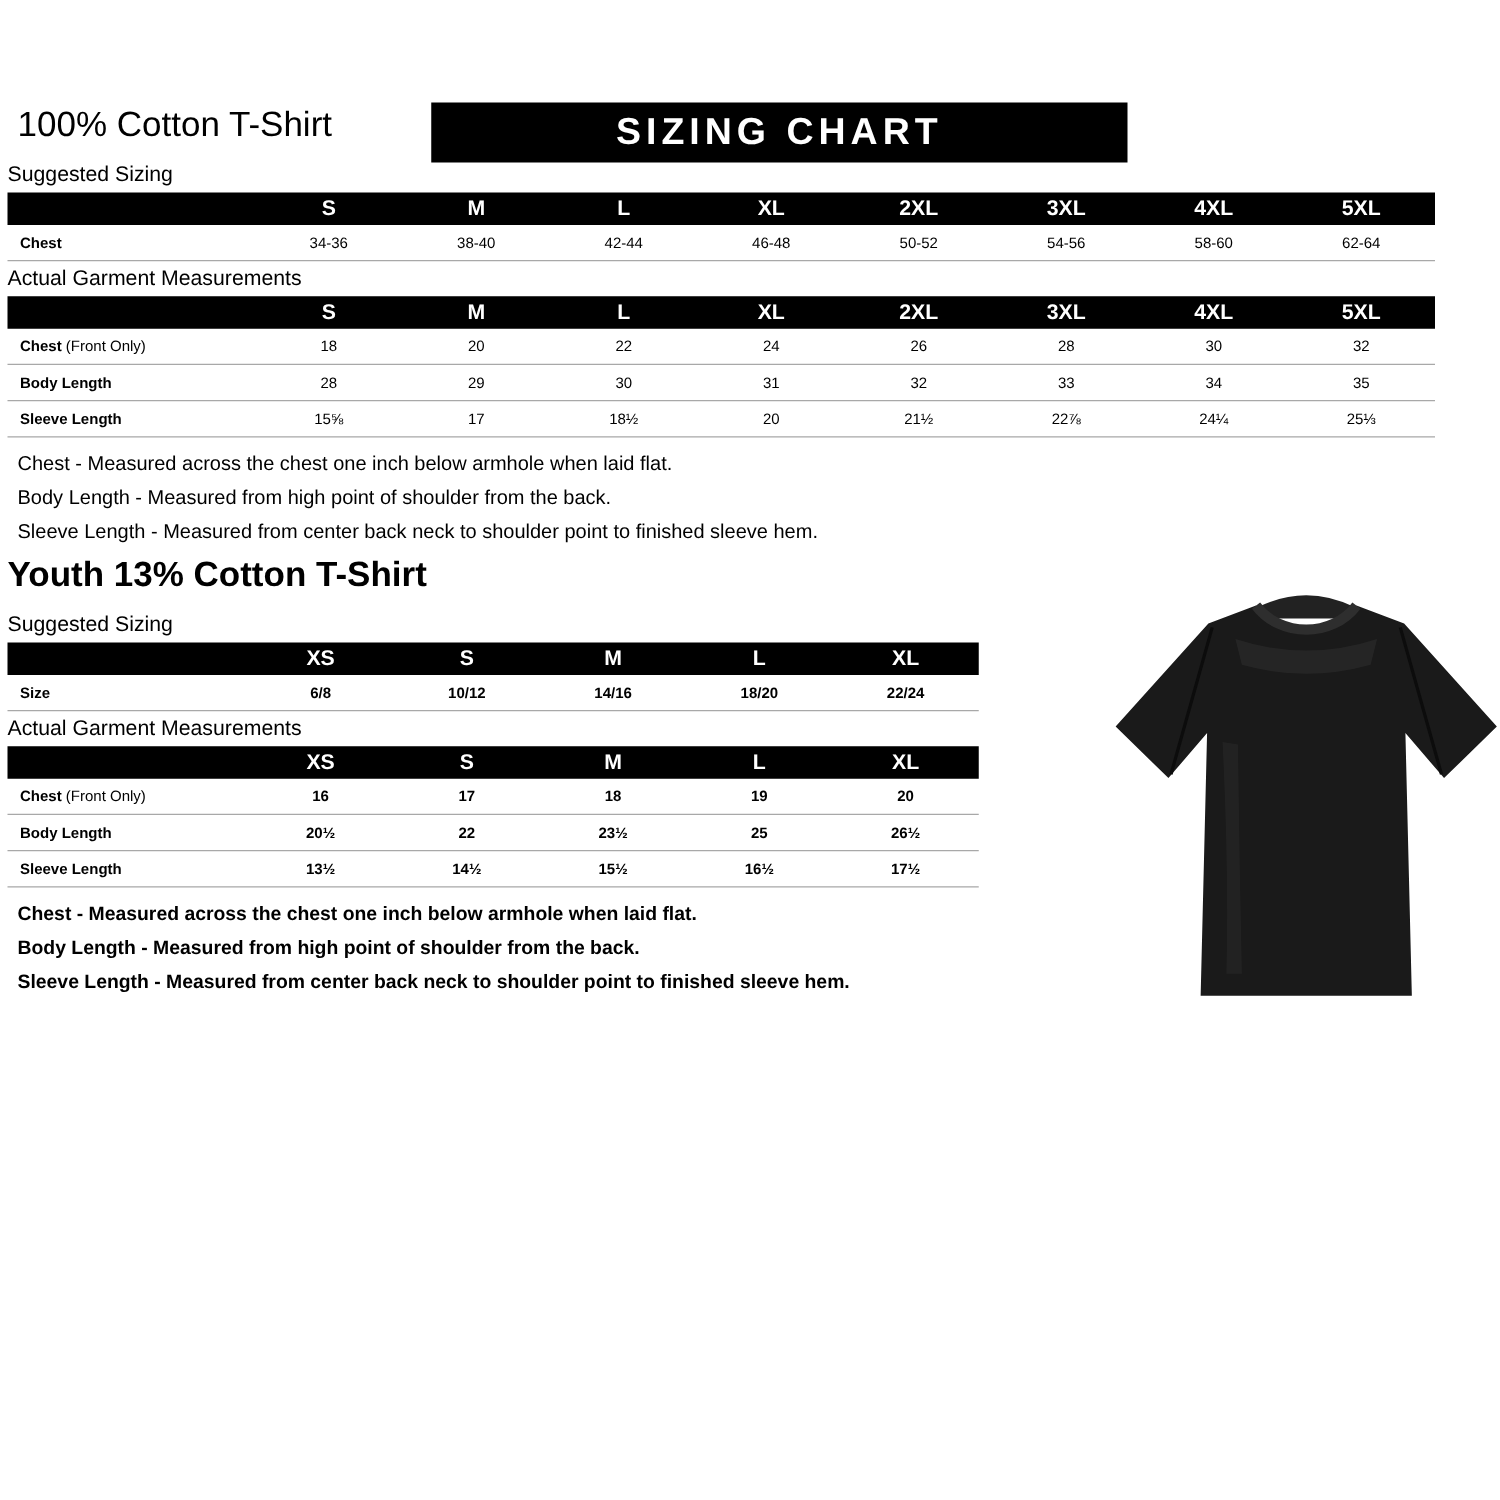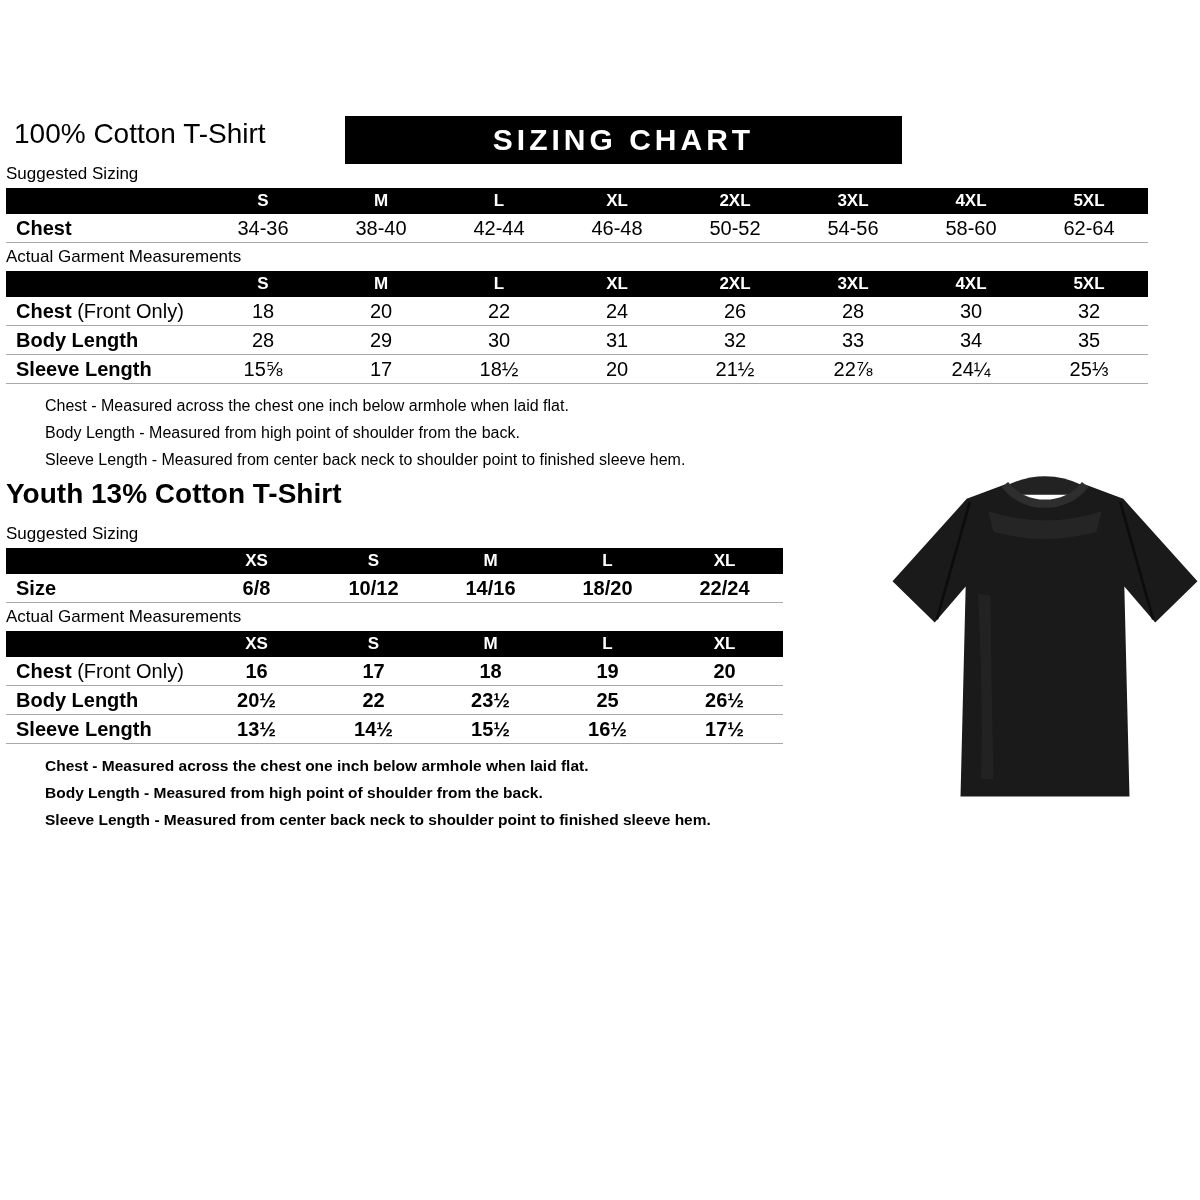--- a/index.html
+++ b/index.html
@@ -3,21 +3,21 @@
 <meta charset="utf-8">
 <style>
   * { margin:0; padding:0; box-sizing:border-box; }
   html,body { background:#ffffff; }
   body {
     width:1200px; height:1200px;
     font-family:"Liberation Sans", sans-serif;
     color:#000;
     position:relative;
   }
-  .page { position:relative; width:1200px; height:1200px; padding-top:116px; overflow:hidden; }
+  .page { position:relative; width:1200px; height:1200px; padding-top:82px; overflow:hidden; }
 
   
   .header-row { position:relative; height:44px; }
   .adult-title { position:absolute; left:14px; top:2px; font-size:28px; font-weight:400; }
   .banner {
     position:absolute; left:345px; top:0; width:557px; height:48px;
     background:#000; color:#fff;
     display:flex; align-items:center; justify-content:center;
     font-size:30px; font-weight:bold; letter-spacing:4px;
   }
@@ -25,37 +25,37 @@
   .section-heading { margin:4px 0 4px 6px; font-size:17px; }
 
   
   .size-table { margin-left:6px; }
   .thead {
     display:flex; align-items:center; height:26px;
     background:#000; color:#fff; font-weight:bold; font-size:17px;
   }
   .trow {
     display:flex; align-items:center; height:29px;
-    border-bottom:1px solid #a8a8a8; font-size:20px;
+    border-bottom:1px solid #a8a8a8; font-size:12px;
   }
   .tlabel { padding-left:10px; font-weight:bold; white-space:nowrap; }
   .tlabel .suffix { font-weight:400; }
   .tcell { text-align:center; }
 
   .adult-table { width:1142px; }
   .adult-table .tlabel { width:198px; }
   .adult-table .tcell { width:118px; }
 
   .youth-table { width:777px; }
   .youth-table .tlabel { width:192px; }
   .youth-table .tcell { width:117px; }
   .youth-table .trow .tcell { font-weight:bold; }
 
   .notes { margin:13px 0 0 14px; }
-  .note-line { font-size:16px; margin-bottom:9px;margin-left:31px; }
+  .note-line { font-size:16px; margin-bottom:9px; }
   .youth-notes .note-line { font-weight:bold; font-size:15.5px; }
 
   .youth-title { margin:8px 0 0 6px; font-size:28px; font-weight:700; }
 
   .gap-lg { }
   .gap-md { margin-top:14px; }
 
   
   .tshirt-wrap { position:absolute; left:890px; top:470px; width:310px; height:340px; }
 </style>

